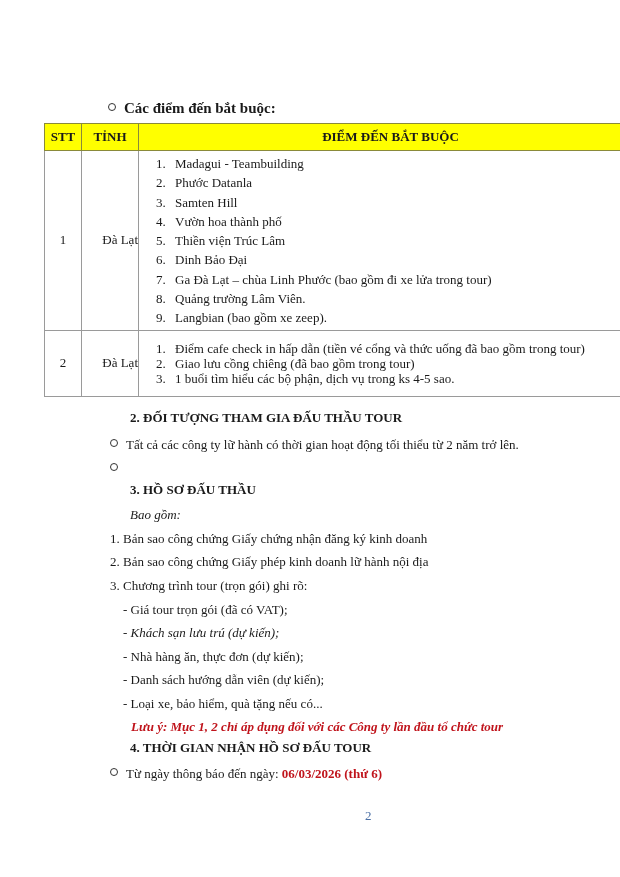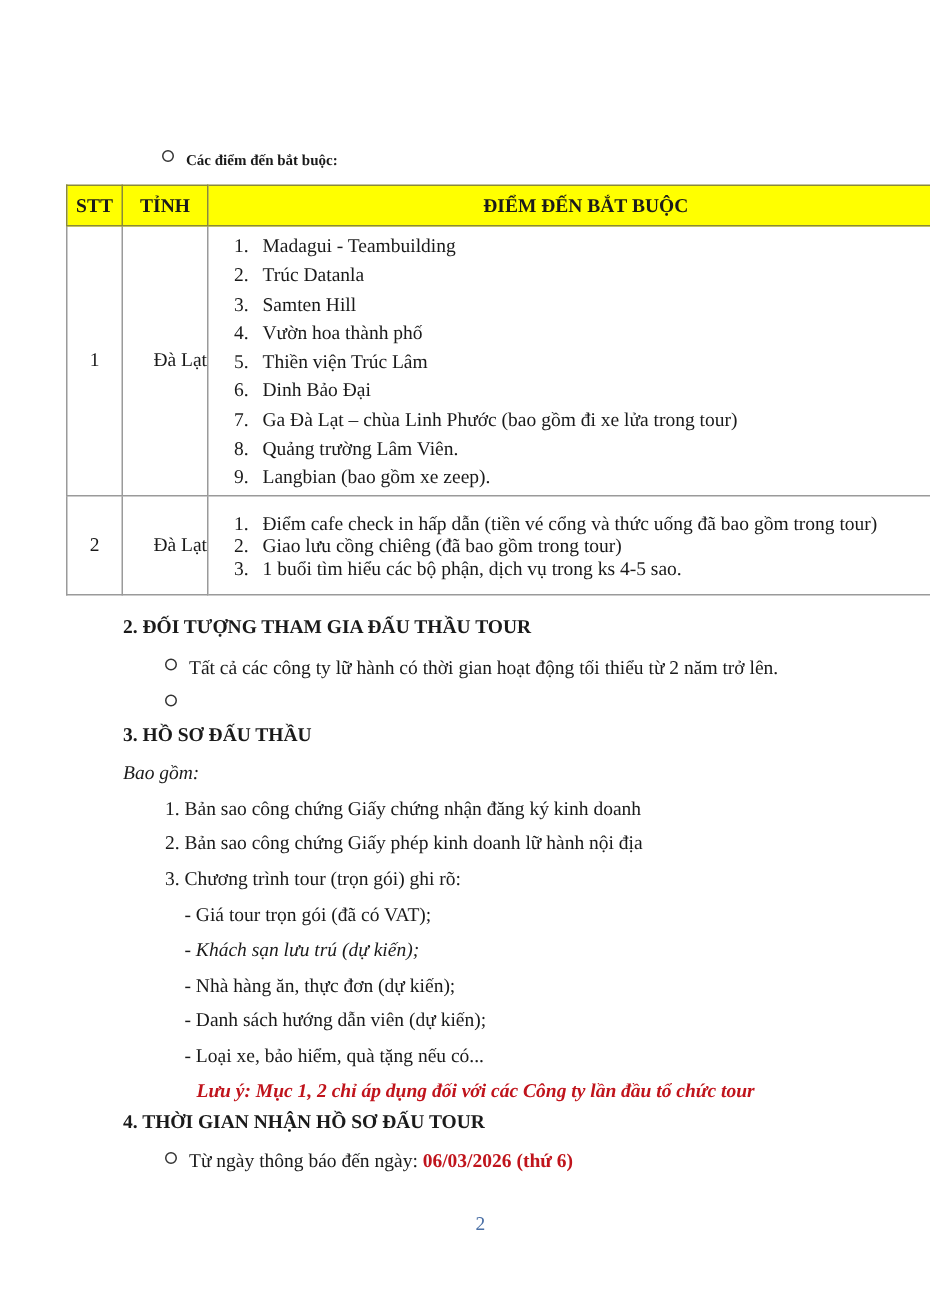--- a/index.html
+++ b/index.html
@@ -1,21 +1,21 @@
 <!DOCTYPE html>
 <html><head>
 <meta charset="utf-8">
 <style>
   html, body { margin: 0; padding: 0; background: #ffffff; }
   body {
     width: 620px; height: 877px; position: relative; overflow: hidden;
     font-family: "Liberation Serif", "DejaVu Serif", serif;
     color: #1a1a1a; font-size: 13px;
   }
-  .abs { position: absolute; }
+  .abs { position: absolute; margin-left: 48px; }
   .bullet-line { position: absolute; white-space: nowrap; line-height: 16px; }
   .circ {
     display: inline-block; width: 6px; height: 6px; border: 1px solid #333;
     border-radius: 50%; margin-right: 8px; vertical-align: 2px;
   }
   .bold { font-weight: bold; }
   .italic { font-style: italic; }
   .red { color: #c0141c; font-weight: bold; }
 
   table.dest {
@@ -37,38 +37,38 @@
   ol.items.tight li { line-height: 15px; }
   ol.items.tight { padding-top: 3px; padding-bottom: 3px; }
   ol.items.tight li.wrap { text-align: justify; }
 
   .heading { font-weight: bold; font-size: 13px; }
   .page-num { color: #4a6fa5; font-size: 13px; }
 </style>
 </head>
 <body>
 
-<div class="bullet-line bold" style="left:108px; top:100px; font-size:10px;">
+<div class="bullet-line bold" style="left:108px; top:100px; font-size:15px;">
   <span class="circ"></span><span>Các điểm đến bắt buộc:</span>
 </div>
 
 <table class="dest">
   <tbody>
       <tr>
     <th class="c-stt">STT</th>
     <th class="c-tinh">TỈNH</th>
     <th>ĐIỂM ĐẾN BẮT BUỘC</th>
   </tr>
   <tr style="height:172px;">
     <td class="c-stt">1</td>
     <td class="c-tinh">Đà Lạt</td>
     <td>
       <ol class="items">
         <li><span class="num">1.</span><span>Madagui - Teambuilding</span></li>
-        <li><span class="num">2.</span><span>Trúc Datanla</span></li>
+        <li><span class="num">2.</span><span>Phước Datanla</span></li>
         <li><span class="num">3.</span><span>Samten Hill</span></li>
         <li><span class="num">4.</span><span>Vườn hoa thành phố</span></li>
         <li><span class="num">5.</span><span>Thiền viện Trúc Lâm</span></li>
         <li><span class="num">6.</span><span>Dinh Bảo Đại</span></li>
         <li><span class="num">7.</span><span>Ga Đà Lạt – chùa Linh Phước (bao gồm đi xe lửa trong tour)</span></li>
         <li><span class="num">8.</span><span>Quảng trường Lâm Viên.</span></li>
         <li><span class="num">9.</span><span>Langbian (bao gồm xe zeep).</span></li>
       </ol>
     </td>
   </tr>

